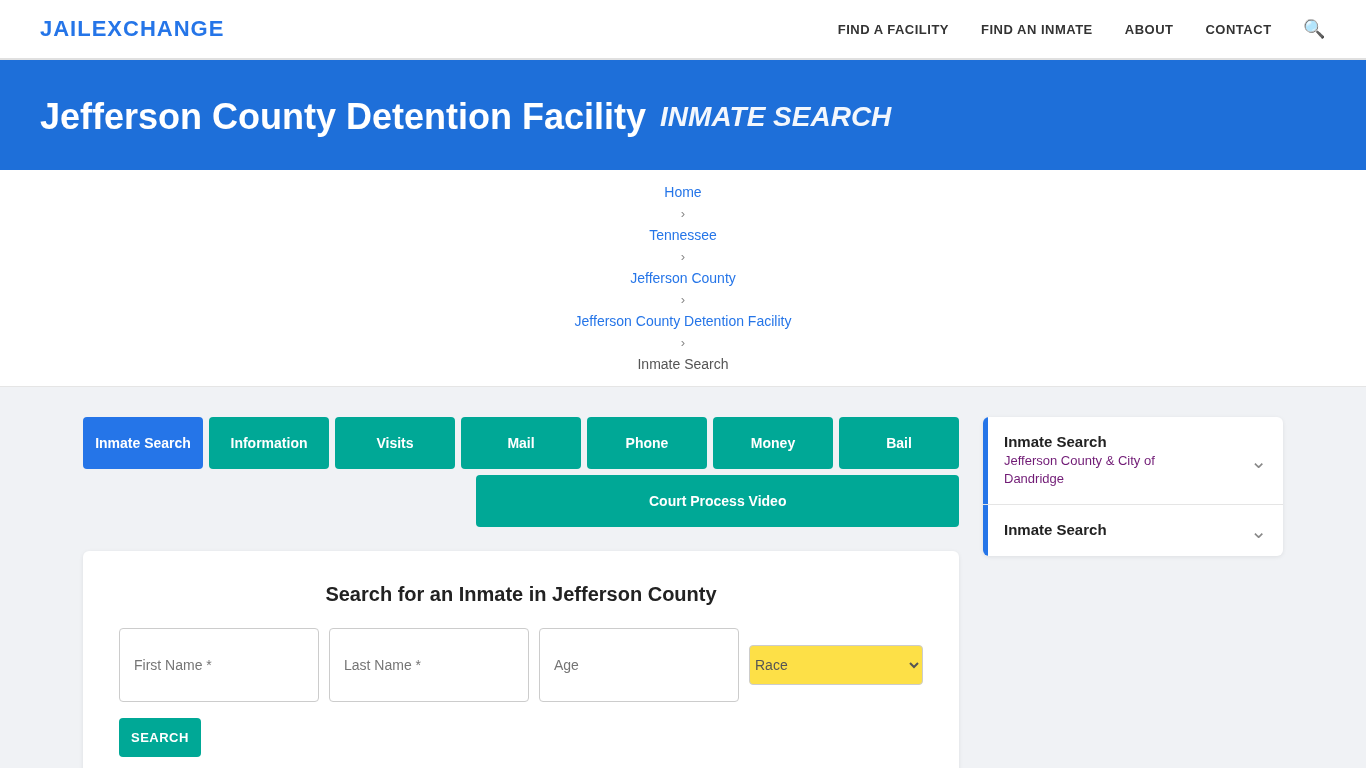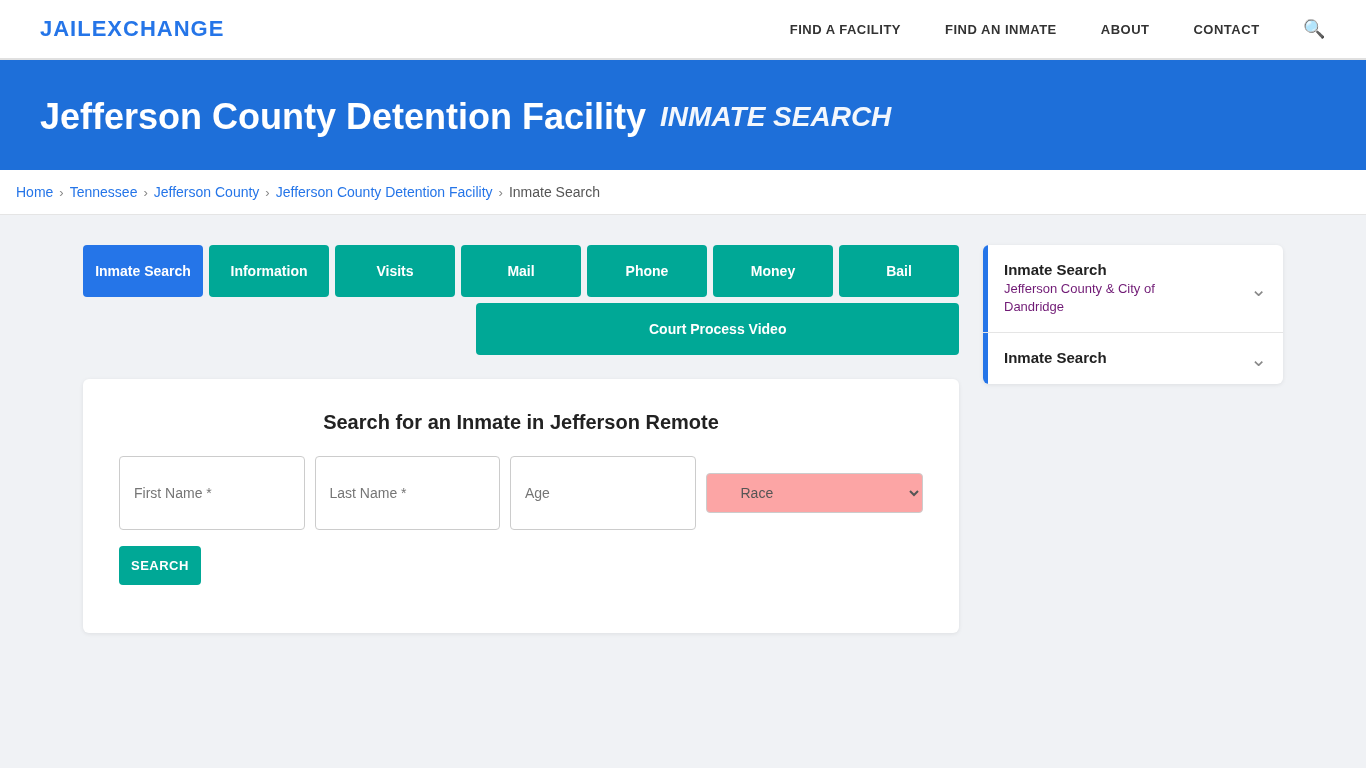--- a/index.html
+++ b/index.html
@@ -18,21 +18,21 @@
     .logo {
       font-size: 22px;
       font-weight: 900;
       color: #1a1a1a;
       letter-spacing: 1px;
     }
     .logo span { color: #2575e8; }
     .nav-links {
       display: flex;
       align-items: center;
-      gap: 44px;
+      gap: 32px;
     }
     .nav-link {
       font-size: 13px;
       font-weight: 700;
       color: #333;
       text-transform: uppercase;
       letter-spacing: 0.5px;
       cursor: pointer;
       text-decoration: none;
     }
@@ -66,20 +66,21 @@
 
     
     .breadcrumb {
       background: #fff;
       padding: 14px 16px;
       border-bottom: 1px solid #e5e5e5;
       display: flex;
       align-items: center;
       gap: 6px;
       flex-wrap: wrap;
+      flex-direction: column;
     }
     .breadcrumb-link {
       color: #2575e8;
       font-size: 14px;
       cursor: pointer;
       text-decoration: none;
     }
     .breadcrumb-sep {
       color: #888;
       font-size: 13px;
@@ -166,26 +167,26 @@
       flex: 1;
       padding: 28px 14px;
       border: 1px solid #ccc;
       border-radius: 4px;
       font-size: 14px;
       color: #555;
       min-width: 100px;
     }
     .form-select {
       flex: 1;
-      padding: 10px 30px;
+      padding: 10px 1px;
       border: 1px solid #ccc;
       border-radius: 4px;
       font-size: 14px;
       color: #555;
-      background: #fca5a5;
+      background: #fde047;
       min-width: 100px;
       appearance: auto;
     }
     .search-btn {
       background: #00a896;
       color: #fff;
       border: none;
       padding: 12px 12px;
       font-size: 13px;
       font-weight: 700;
@@ -289,21 +290,21 @@
       <button class="tab-btn">Money</button>
       <button class="tab-btn">Bail</button>
     </div>
 
 
     <div class="tabs-row3">
       <button class="tab-btn row3">Court Process Video</button>
     </div>
 
     <div class="search-form-box">
-      <div class="search-form-title">Search for an Inmate in Jefferson Remote</div>
+      <div class="search-form-title">Search for an Inmate in Jefferson County</div>
       <div class="form-row">
         <input class="form-input" type="text" placeholder="First Name *" style="">
         <input class="form-input" type="text" placeholder="Last Name *" style="">
         <input class="form-input" type="text" placeholder="Age" style="">
         <select class="form-select">
           <option>Race</option>
           <option>White</option>
           <option>Black</option>
           <option>Hispanic</option>
           <option>Asian</option>

